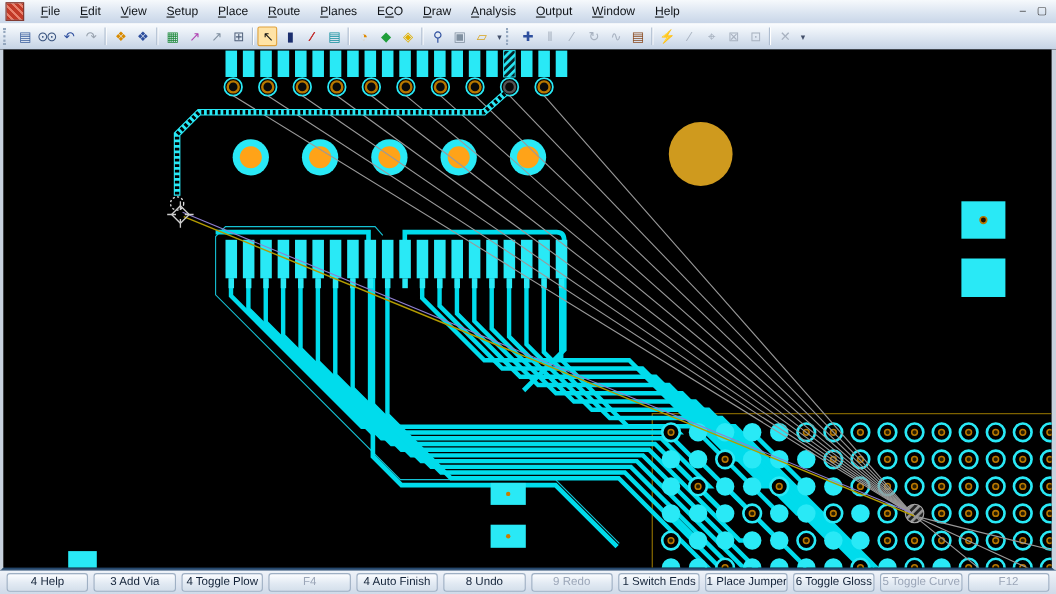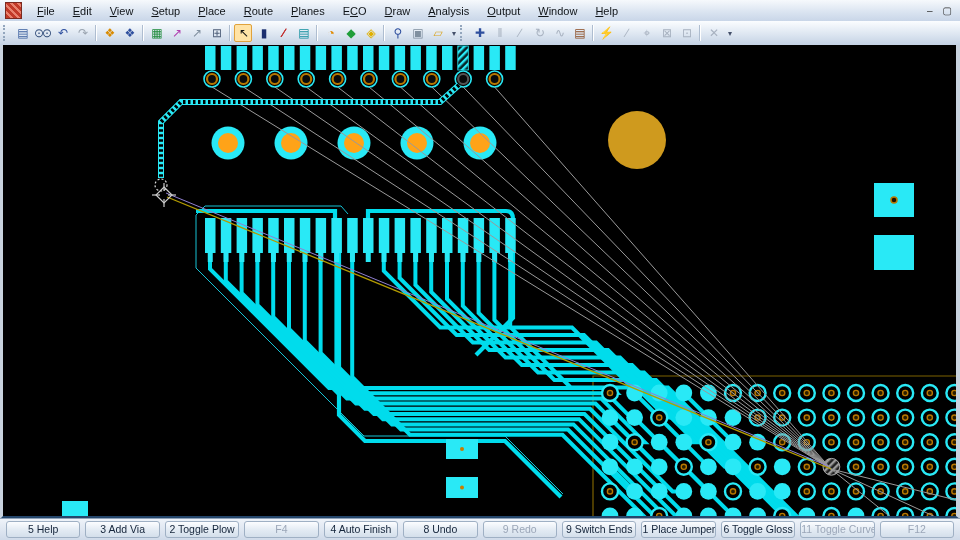--- a/index.html
+++ b/index.html
@@ -424,26 +424,26 @@
           <path d="M164,187 L172,195 L164,203 L156,195 Z"></path>
           <line x1="164" y1="183" x2="164" y2="191"></line>
           <line x1="164" y1="199" x2="164" y2="207"></line>
           <line x1="152" y1="195" x2="160" y2="195"></line>
           <line x1="168" y1="195" x2="176" y2="195"></line>
         </g>
       </svg>
   </div>
 
   <div id="fkeys">
-      <div class="fkey">5 Help</div>
+      <div class="fkey">4 Help</div>
       <div class="fkey">3 Add Via</div>
-      <div class="fkey">2 Toggle Plow</div>
+      <div class="fkey">4 Toggle Plow</div>
       <div class="fkey dis">F4</div>
       <div class="fkey">4 Auto Finish</div>
       <div class="fkey">8 Undo</div>
       <div class="fkey dis">9 Redo</div>
-      <div class="fkey">9 Switch Ends</div>
+      <div class="fkey">1 Switch Ends</div>
       <div class="fkey">1 Place Jumper</div>
       <div class="fkey">6 Toggle Gloss</div>
-      <div class="fkey dis">11 Toggle Curve</div>
+      <div class="fkey dis">5 Toggle Curve</div>
       <div class="fkey dis">F12</div>
     </div>
 </div>
 
 </body></html>

